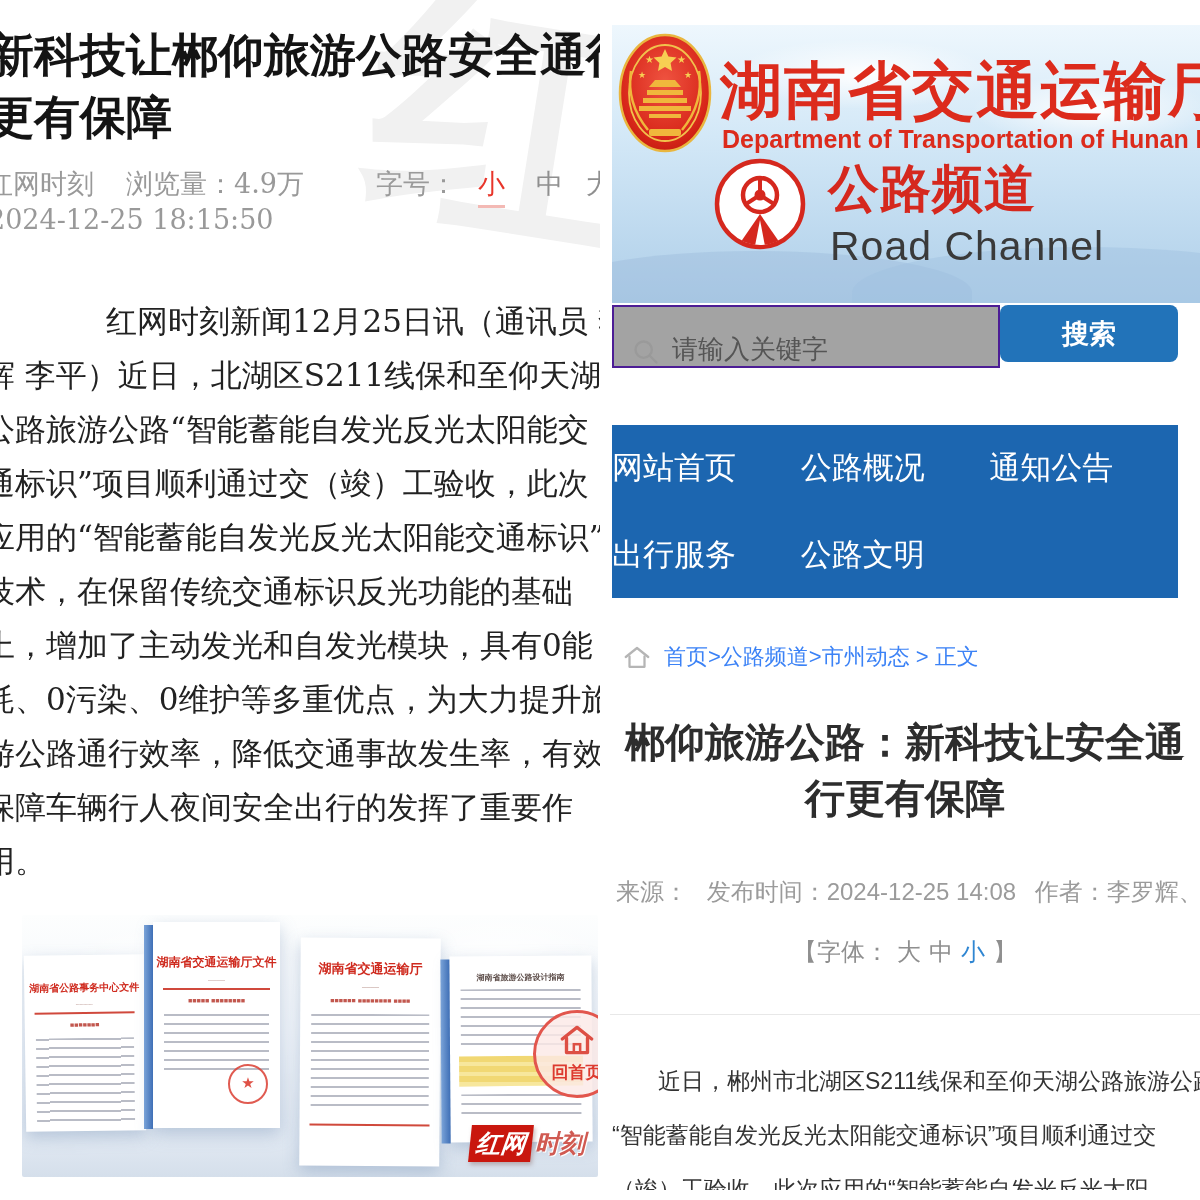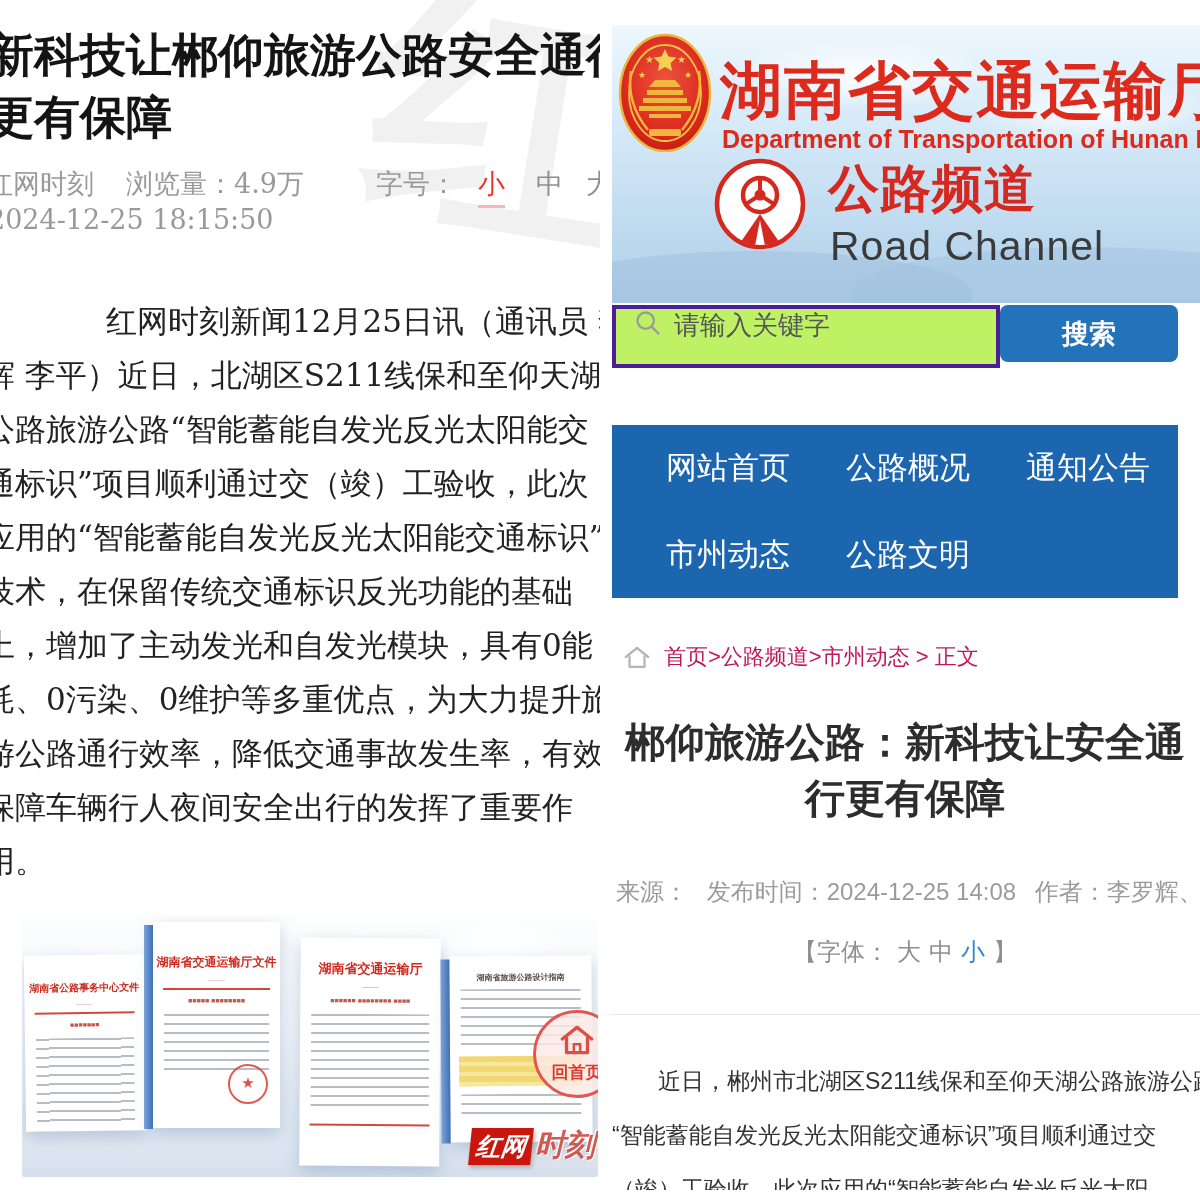--- a/index.html
+++ b/index.html
@@ -40,46 +40,46 @@
   .spine{position:absolute;left:-9px;top:3px;width:9px;height:99%;background:linear-gradient(90deg,#7aa3d8,#3f6fb6);}
   .stamp{position:absolute;right:12px;bottom:24px;width:36px;height:36px;border:2px solid rgba(219,62,50,.85);
     border-radius:50%;color:rgba(219,62,50,.9);font-size:15px;text-align:center;line-height:34px;}
   .hl{height:30px;margin:5px 9px 0 9px;background:repeating-linear-gradient(180deg,#f1d873 0 6px,#f7e79c 6px 10px);}
   .home-badge{position:absolute;left:511px;top:95px;width:88px;height:88px;border-radius:50%;
     border:3px solid #e2564d;background:rgba(251,233,230,.82);text-align:center;box-sizing:border-box;}
   .home-badge .blabel{color:#dd3b30;font-size:17px;font-weight:bold;line-height:1;margin-top:2px;}
   .rednet-logo{position:absolute;left:448px;top:210px;white-space:nowrap;}
   .rn1{display:inline-block;background:#c9170e;color:#fff;font-size:25px;font-weight:bold;font-style:italic;
     padding:2px 6px;transform:skewX(-6deg);box-shadow:2px 3px 4px rgba(150,120,120,.5);}
-  .rn2{display:inline-block;color:#d05a52;font-size:30px;font-weight:bold;font-style:italic;margin-left:3px;
+  .rn2{display:inline-block;color:#d05a52;font-size:25px;font-weight:bold;font-style:italic;margin-left:3px;
     text-shadow:1px 1px 0 #fff,-1px -1px 0 #fff;}
 
   
   .right-panel{position:absolute;left:610px;top:0;width:590px;height:1200px;background:#fff;overflow:hidden;}
   .banner{position:absolute;left:2px;top:25px;width:588px;height:278px;overflow:hidden;
     background:linear-gradient(180deg,#eef7fd 0%,#d3e8f7 40%,#bcd8ee 78%,#b0cfe9 100%);}
   .mtn{position:absolute;background:rgba(148,181,216,.35);border-radius:48% 52% 0 0;}
   .site-name{position:absolute;left:108px;top:24px;font-size:62px;font-weight:bold;color:#dc2b1c;
     white-space:nowrap;letter-spacing:2px;}
   .site-name-en{position:absolute;left:110px;top:100px;font-size:25px;font-weight:bold;color:#dc2b1c;white-space:nowrap;}
   .channel-name{position:absolute;left:216px;top:130px;font-size:51px;font-weight:bold;color:#d5281e;
     white-space:nowrap;letter-spacing:1px;}
   .channel-en{position:absolute;left:218px;top:198px;font-size:41px;color:#3a3a3a;white-space:nowrap;letter-spacing:1px;}
-  .search-box{position:absolute;left:2px;top:305px;width:388px;height:63px;background:#bef264;
-    border:4px solid #4c1d95;box-sizing:border-box;display:flex;align-items:flex-start;}
+  .search-box{position:absolute;left:2px;top:305px;width:388px;height:63px;background:#a3a3a3;
+    border:2px solid #4c1d95;box-sizing:border-box;display:flex;align-items:flex-end;}
   .search-box input{border:none;outline:none;flex:1;font-size:26px;color:#333;margin-left:10px;
     font-family:"Liberation Sans",sans-serif;background:transparent;}
   .search-box input::placeholder{color:#555;}
   .search-btn{position:absolute;left:390px;top:305px;width:178px;height:57px;background:#2273b9;color:#fff;
     font-size:27px;font-weight:bold;border:none;border-radius:8px;cursor:pointer;font-family:"Liberation Sans",sans-serif;}
   .main-nav{position:absolute;left:2px;top:425px;width:566px;height:173px;background:#1c66b0;
     display:grid;grid-template-columns:1fr 1fr 1fr;grid-template-rows:1fr 1fr;
-    align-items:center;padding-left:26px;box-sizing:border-box;text-align:center;}
+    align-items:center;box-sizing:border-box;}
   .nav-item{color:#fff;font-size:31px;white-space:nowrap;cursor:pointer;}
-  .breadcrumb{position:absolute;left:12px;top:642px;display:flex;align-items:center;color:#be185d;font-size:22px;justify-content:center;}
+  .breadcrumb{position:absolute;left:12px;top:642px;display:flex;align-items:center;color:#3b82f6;font-size:22px;justify-content:center;}
   .breadcrumb .crumb-text{margin-left:12px;cursor:pointer;}
   .r-title{position:absolute;left:0;top:714px;width:590px;text-align:center;font-size:40px;font-weight:bold;
     color:#2d2d2d;line-height:56px;}
   .r-meta{position:absolute;left:0;top:876px;width:590px;text-align:center;font-size:24px;color:#9b9b9b;white-space:nowrap;}
   .r-meta span{margin:0 6px;}
   .r-fontrow{position:absolute;left:0;top:936px;width:590px;text-align:center;font-size:24px;color:#8f8f8f;}
   .r-fontrow span{margin:0 4px;}
   .r-fontrow .blue{color:#2f86d2;}
   .r-divider{position:absolute;left:0;top:1014px;width:590px;height:1px;background:#e8e8e8;}
   .r-body{position:absolute;left:2px;top:1044px;width:588px;height:136px;overflow:hidden;
@@ -246,21 +246,21 @@
         <line x1="15.5" y1="15.5" x2="21" y2="21" stroke="#9a9a9a" stroke-width="2" stroke-linecap="round"></line>
       </svg>
       <input type="text" placeholder="请输入关键字" style="">
     </div>
     <button class="search-btn">搜索</button>
 
     <nav class="main-nav">
         <div class="nav-item">网站首页</div>
         <div class="nav-item">公路概况</div>
         <div class="nav-item">通知公告</div>
-        <div class="nav-item">市州动态</div>
+        <div class="nav-item">出行服务</div>
         <div class="nav-item">公路文明</div>
       </nav>
 
     <div class="breadcrumb">
       <svg width="30" height="28" viewBox="0 0 40 34">
         <polyline points="5,17 20,5 35,17" fill="none" stroke="#b5b5b5" stroke-width="3" stroke-linecap="round" stroke-linejoin="round"></polyline>
         <polyline points="10,16 10,30 30,30 30,16" fill="none" stroke="#b5b5b5" stroke-width="3" stroke-linecap="round" stroke-linejoin="round"></polyline>
       </svg>
       <span class="crumb-text">首页&gt;公路频道&gt;市州动态 &gt; 正文</span>
     </div>

